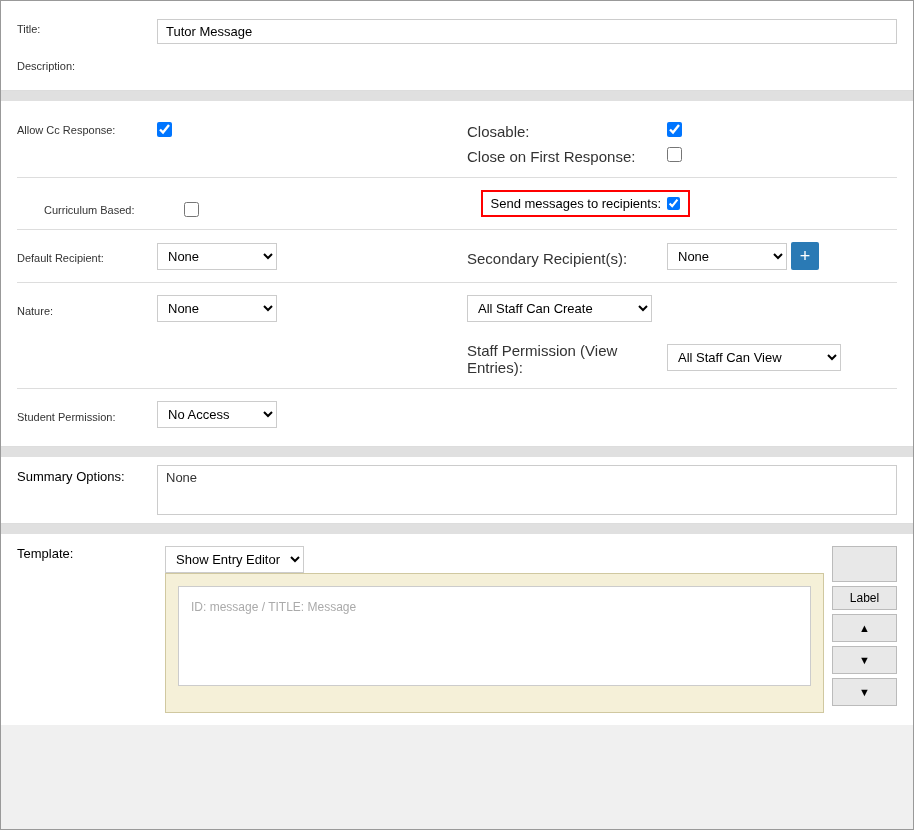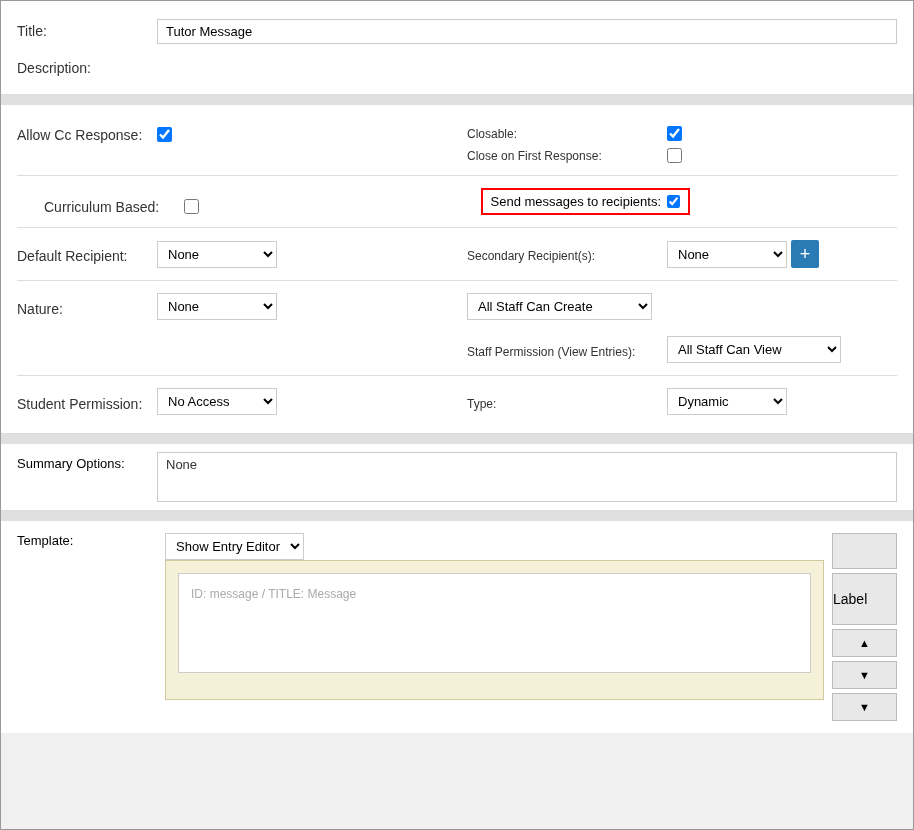--- a/index.html
+++ b/index.html
@@ -4,32 +4,32 @@
   <style>
     * { box-sizing: border-box; margin: 0; padding: 0; }
     body { font-family: Arial, sans-serif; font-size: 13px; background: #ccc; display: flex; justify-content: center; align-items: center; width: 914px; height: 830px; overflow: hidden; }
     .dialog { width: 914px; height: 830px; background: #f0f0f0; border: 1px solid #999; display: flex; flex-direction: column; }
     .dialog-header { background: #2a7ab5; color: white; padding: 12px 16px; display: flex; justify-content: space-between; align-items: center; flex-shrink: 0; }
     .dialog-title { font-size: 15px; font-weight: bold; }
     .dialog-close { background: none; border: 1px solid rgba(255,255,255,0.5); border-radius: 50%; width: 24px; height: 24px; color: white; cursor: pointer; font-size: 14px; display: flex; align-items: center; justify-content: center; }
     .dialog-body { flex: 1; overflow-y: auto; padding: 0; background: #f0f0f0; }
     .section { background: white; margin: 0; padding: 12px 16px; border-bottom: 1px solid #ddd; }
     .form-row { display: flex; align-items: flex-start; padding: 6px 0; }
-    .form-label { width: 140px; min-width: 140px; color: #333; padding-top: 4px; font-size: 14px; }
+    .form-label { width: 140px; min-width: 140px; color: #333; padding-top: 4px; font-size: 11px; }
     .form-control { flex: 1; }
     .form-input { width: 100%; border: 1px solid #ccc; padding: 4px 8px; font-size: 13px; background: white; }
     .col-left { flex: 1; padding-right: 10px; }
     .col-right { flex: 1; padding-left: 10px; }
     .divider { height: 1px; background: #ddd; margin: 6px 0; }
     .checkbox-container { display: flex; align-items: center; gap: 6px; padding-top: 3px; }
     .checkbox-container input[type=checkbox] { width: 15px; height: 15px; cursor: pointer; }
     select { border: 1px solid #ccc; padding: 4px 6px; font-size: 13px; background: white; cursor: pointer; min-width: 120px; }
     .select-with-btn { display: flex; align-items: center; gap: 4px; }
     .btn-add { background: #2a7ab5; border: none; color: white; width: 28px; height: 28px; cursor: pointer; font-size: 18px; display: flex; align-items: center; justify-content: center; border-radius: 2px; }
-    .right-label { width: 200px; min-width: 200px; color: #333; font-size: 12px; padding-top: 4px; }
+    .right-label { width: 200px; min-width: 200px; color: #333; font-size: 15px; padding-top: 4px; }
     .section-separator { height: 10px; background: #e0e0e0; }
     .summary-section { padding: 8px 16px; background: white; border-bottom: 1px solid #ddd; }
     .summary-row { display: flex; align-items: flex-start; }
     .summary-label { width: 140px; min-width: 140px; padding-top: 4px; }
     .summary-content { flex: 1; border: 1px solid #ccc; padding: 4px 8px; background: white; min-height: 50px; font-size: 13px; color: #333; }
   </style>
 </head>
 <body>
 
 <div class="dialog">
@@ -150,27 +150,20 @@
 
       <div class="form-row" style="align-items:flex-end;">
         <div class="col-left" style="display:flex; align-items:center;">
           <div class="form-label">Student Permission:</div>
           <select>
             <option selected="">No Access</option>
             <option>Can View</option>
             <option>Can Edit</option>
           </select>
         </div>
-        <div class="col-right" style="display:flex; align-items:center;">
-          <div class="right-label">Type:</div>
-          <select>
-            <option selected="">Dynamic</option>
-            <option>Static</option>
-          </select>
-        </div>
       </div>
 
     </div>
 
     <div class="section-separator"></div>
 
     <div class="summary-section">
       <div class="summary-row">
         <div class="summary-label">Summary Options:</div>
         <div class="summary-content">None</div>
@@ -196,21 +189,21 @@
             <div style="background:white; border:1px solid #ccc; padding:12px; min-height:100px;">
               <span style="color:#aaa; font-size:12px;">ID: message  /  TITLE: Message</span>
             </div>
           </div>
         </div>
 
         <div style="display:flex; flex-direction:column; gap:4px; min-width:65px;">
 
           <div style="background:#e8e8e8; border:1px solid #bbb; width:65px; height:36px; cursor:pointer;"></div>
 
-          <div style="background:#e8e8e8; border:1px solid #bbb; width:65px; height:52px; cursor:pointer; display:flex; align-items:center; justify-content:flex-start; font-size:14px;">
+          <div style="background:#e8e8e8; border:1px solid #bbb; width:65px; height:24px; cursor:pointer; display:flex; align-items:center; justify-content:center; font-size:12px;">
             <span>Label</span>
           </div>
 
           <div style="background:#e8e8e8; border:1px solid #bbb; width:65px; height:28px; cursor:pointer; display:flex; align-items:center; justify-content:center; font-size:11px;">
             <span>▲</span>
           </div>
           <div style="background:#e8e8e8; border:1px solid #bbb; width:65px; height:28px; cursor:pointer; display:flex; align-items:center; justify-content:center; font-size:11px;">
             <span>▼</span>
           </div>
 

